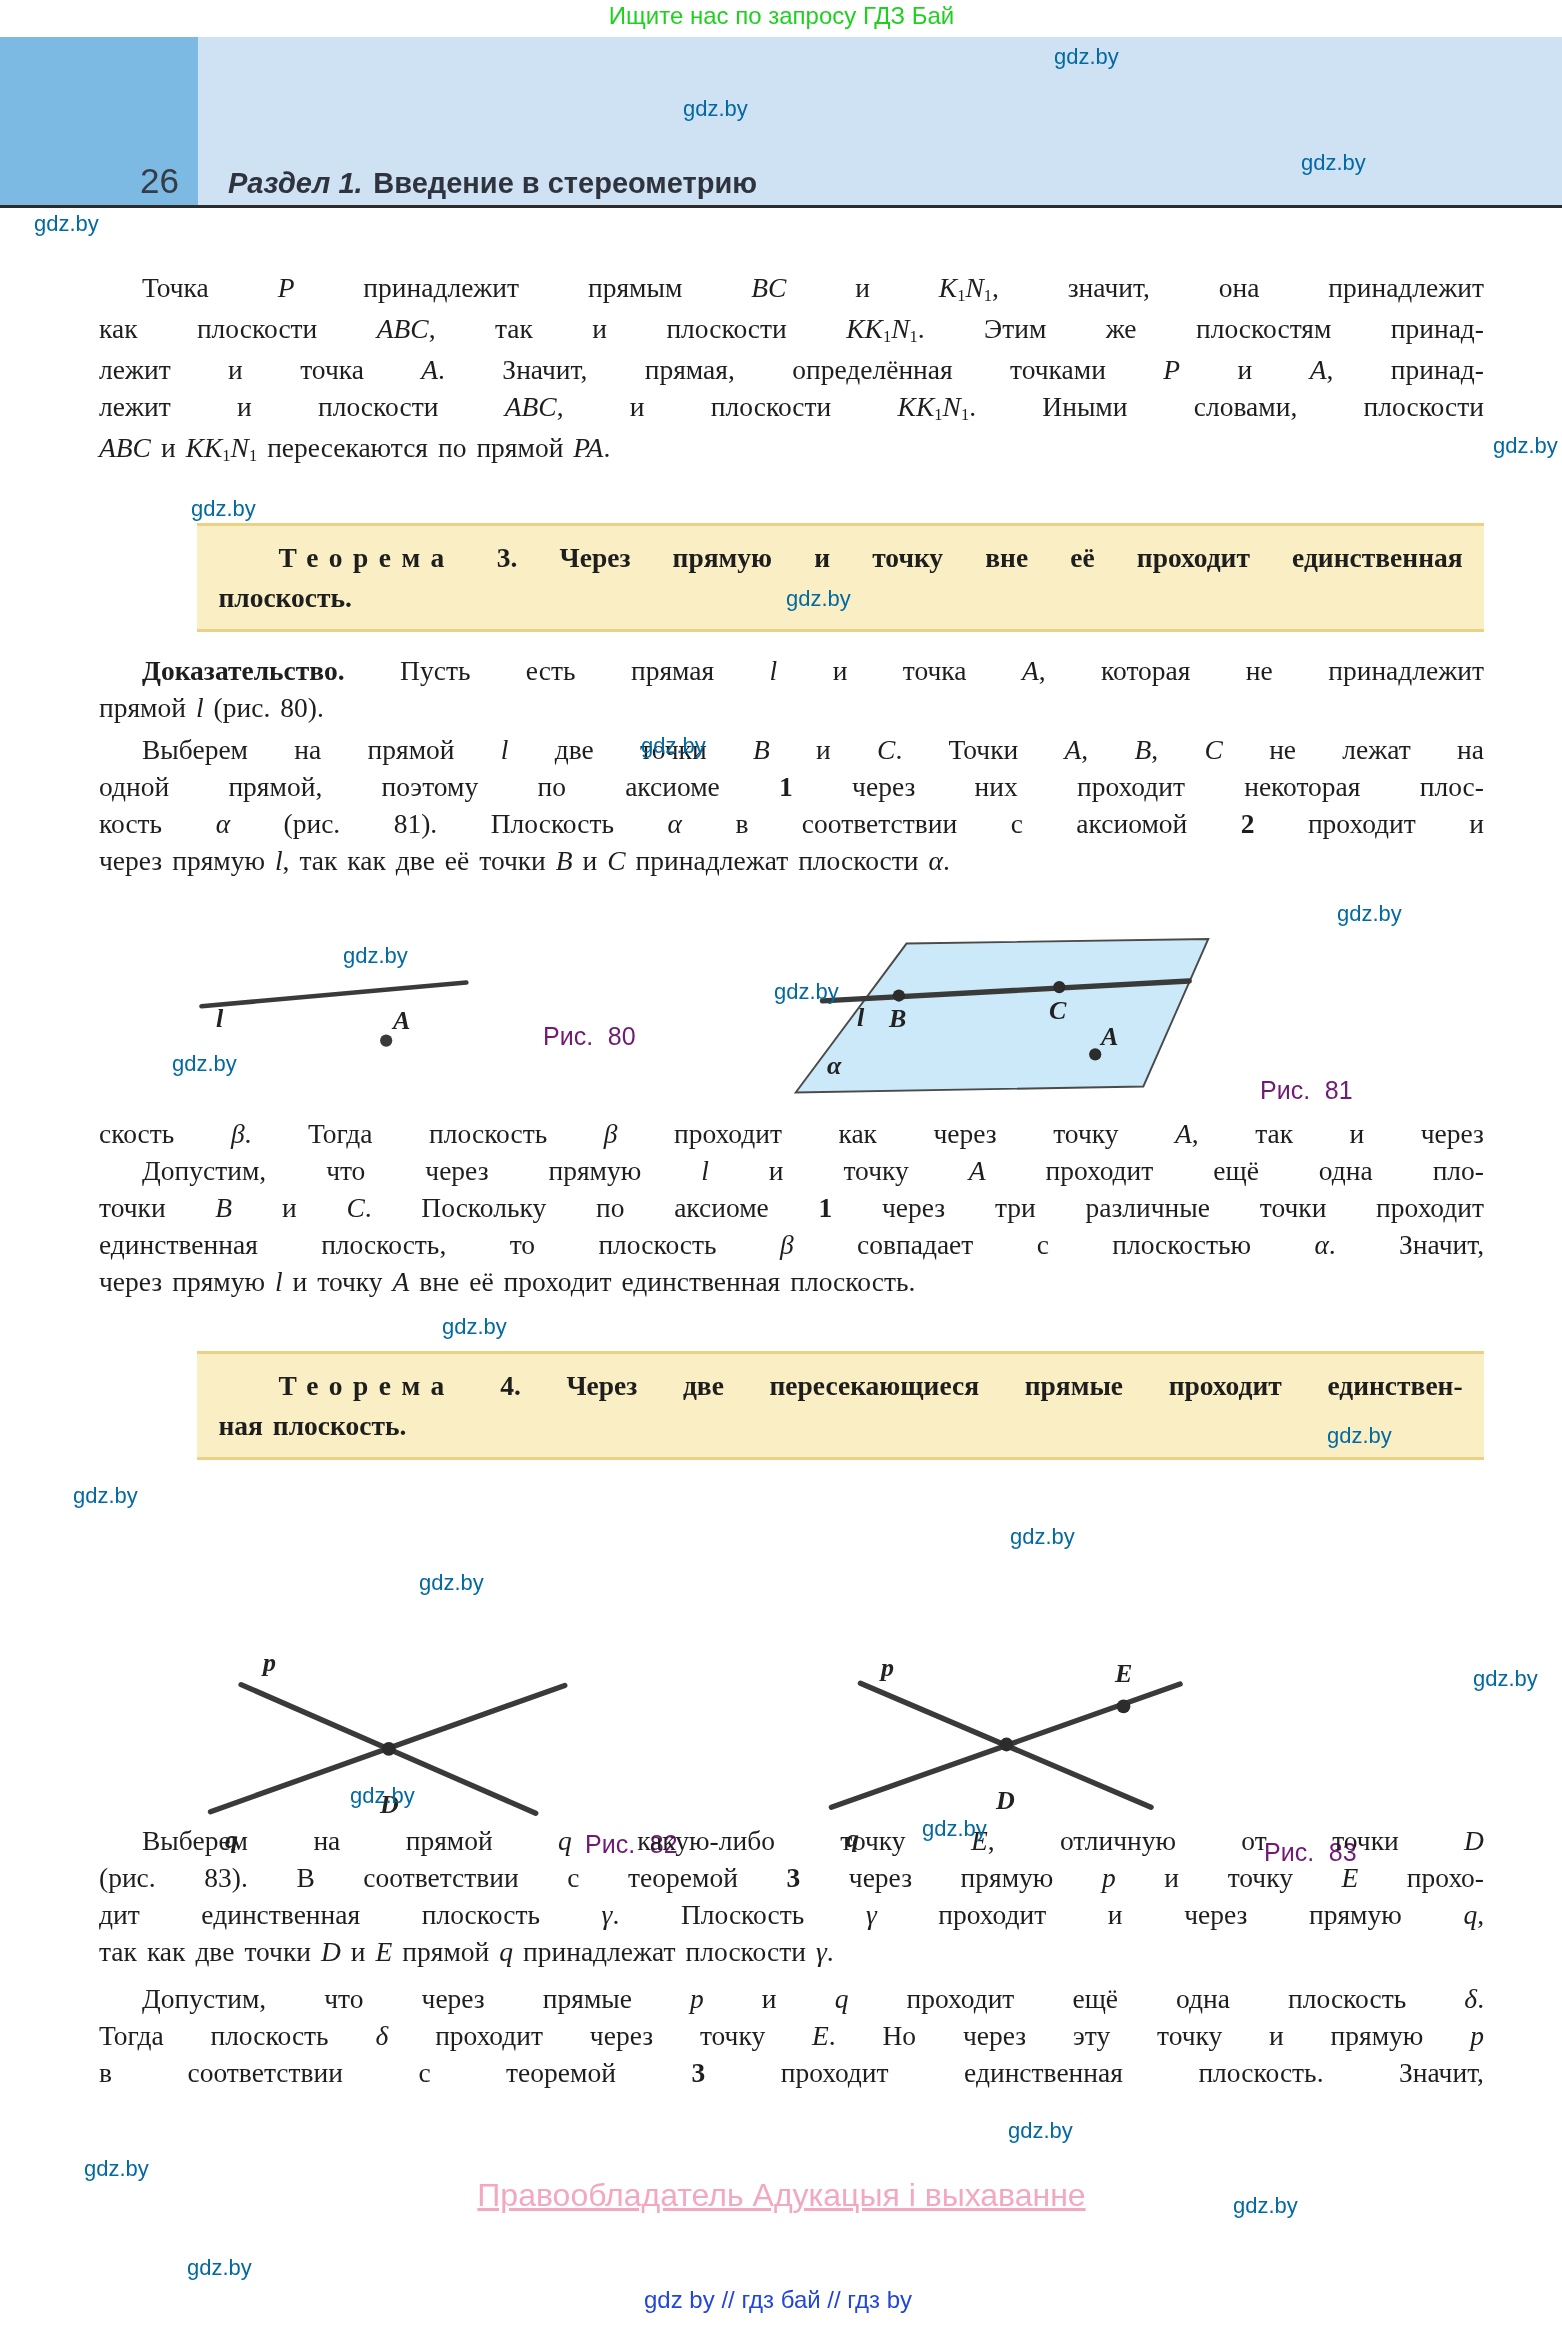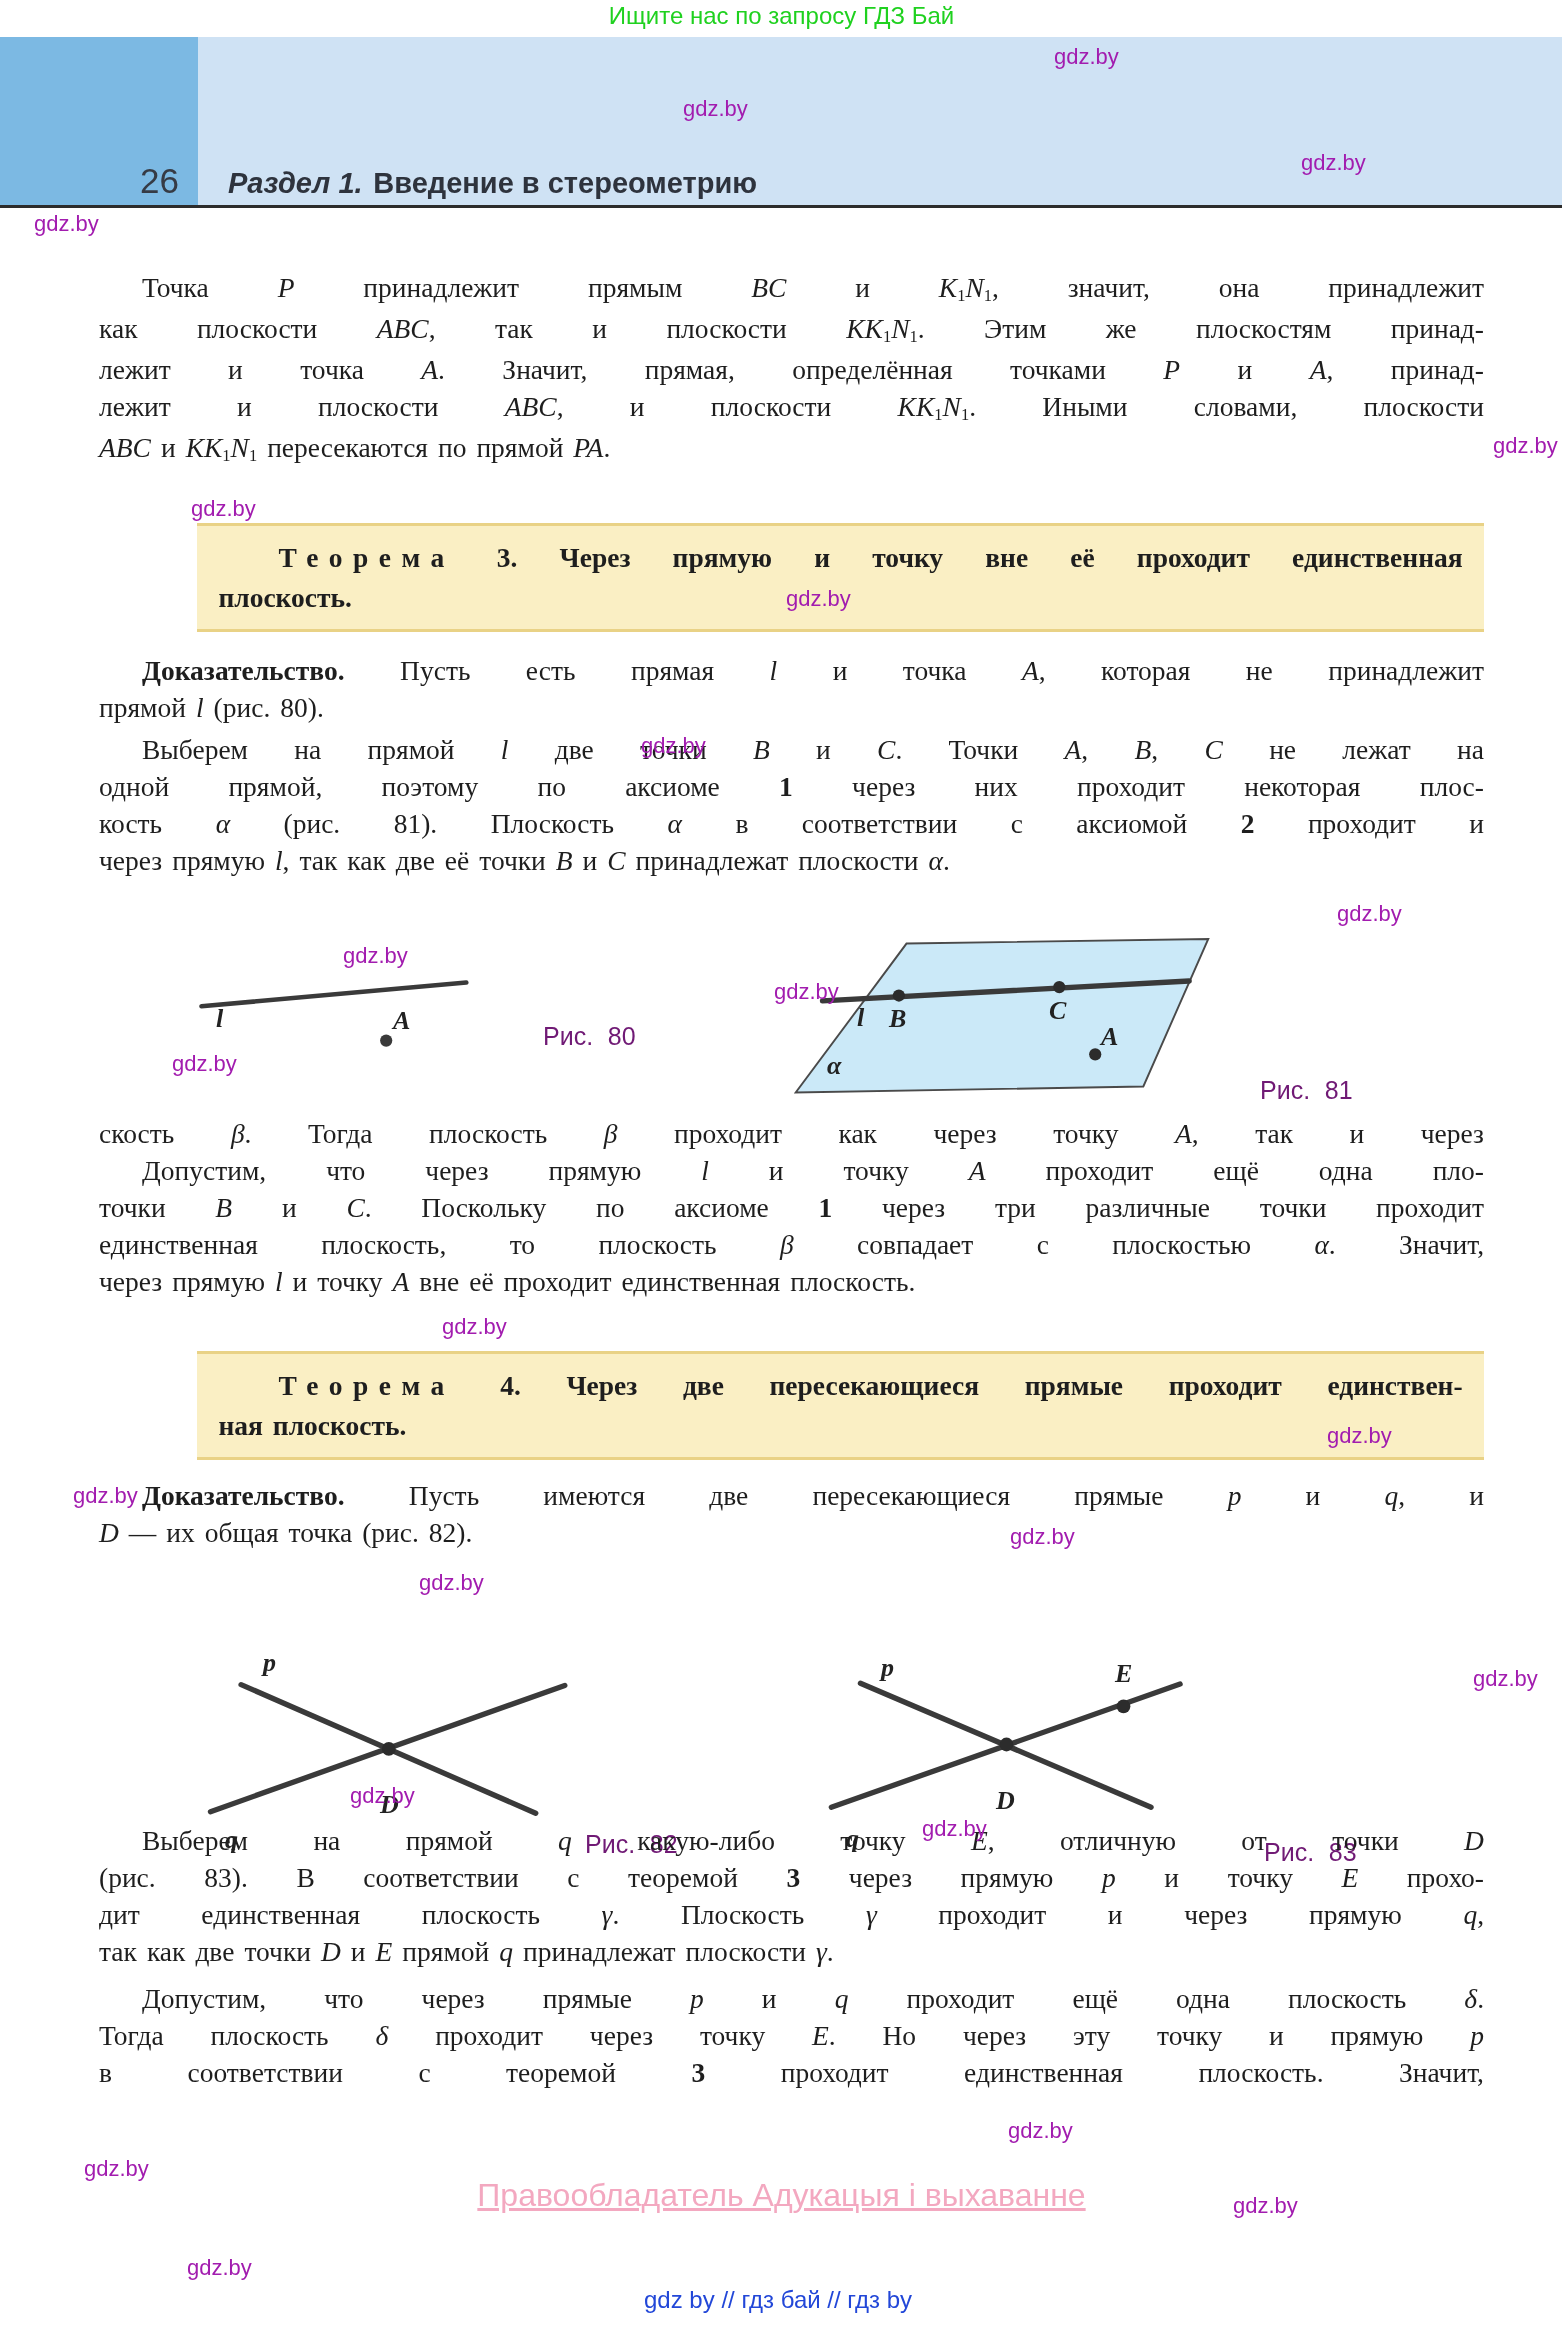--- a/index.html
+++ b/index.html
@@ -37,21 +37,21 @@
            padding:12.2px 21.4px 10.7px;font-size:27.5px;line-height:40px;}
   .theorem .ln.ind{text-indent:44px;}
 
   
   .fig{position:absolute;}
   .fig svg{position:absolute;left:0;top:0;display:block;}
   .flabel{position:absolute;font:italic 700 26px "Liberation Serif","DejaVu Serif",serif;color:#222;}
   .fcap{position:absolute;font:25px "Liberation Sans","DejaVu Sans",sans-serif;color:#701a75;word-spacing:7.7px;white-space:nowrap;}
 
   
-  .wm{position:absolute;font:22px "Liberation Sans","DejaVu Sans",sans-serif;color:#a21caf;white-space:nowrap;}
+  .wm{position:absolute;font:22px "Liberation Sans","DejaVu Sans",sans-serif;color:#0369a1;white-space:nowrap;}
 
   
   .footer-pink{position:absolute;left:0;top:2177px;width:100%;text-align:center;
                font:32px "Liberation Sans","DejaVu Sans",sans-serif;color:#f3a8c0;text-decoration:underline;}
   .footer-blue{position:absolute;left:644px;top:2286px;
                font:24px "Liberation Sans","DejaVu Sans",sans-serif;color:#2247d8;white-space:nowrap;cursor:pointer;}
 </style>
 </head>
 <body>
 
@@ -123,24 +123,20 @@
       <div class="ln"><span class="seg-r">точки </span><span class="seg-i">B</span><span class="seg-r"> и </span><span class="seg-i">C</span><span class="seg-r">. Поскольку по аксиоме </span><span class="seg-b">1</span><span class="seg-r"> через три различные точки проходит</span></div>
       <div class="ln"><span class="seg-r">единственная плоскость, то плоскость </span><span class="seg-i">β</span><span class="seg-r"> совпадает с плоскостью </span><span class="seg-i">α</span><span class="seg-r">. Значит,</span></div>
       <div class="ln last"><span class="seg-r">через прямую </span><span class="seg-i">l</span><span class="seg-r"> и точку </span><span class="seg-i">A</span><span class="seg-r"> вне её проходит единственная плоскость.</span></div>
     </div>
 
   <div class="theorem" style="top:1351px">
       <div class="ln ind"><span class="seg-th">Теорема</span><span class="seg-b"> 4. </span><span class="seg-b">Через две пересекающиеся прямые проходит единствен-</span></div>
       <div class="ln last"><span class="seg-b">ная плоскость.</span></div>
     </div>
 
-  <div class="para" style="top:1477px">
-      <div class="ln ind"><span class="seg-b">Доказательство.</span><span class="seg-r"> Пусть имеются две пересекающиеся прямые </span><span class="seg-i">p</span><span class="seg-r"> и </span><span class="seg-i">q</span><span class="seg-r">, и</span></div>
-      <div class="ln last"><span class="seg-i">D</span><span class="seg-r"> — их общая точка (рис. 82).</span></div>
-    </div>
 
   <div class="fig" style="left:199px;top:1637px;width:551px;height:230px">
     <svg width="551" height="230" viewBox="0 0 720 300">
       <line x1="55" y1="62" x2="440" y2="230" stroke="#3a3a3a" stroke-width="7" stroke-linecap="round"></line>
       <line x1="15" y1="228" x2="478" y2="63" stroke="#3a3a3a" stroke-width="7" stroke-linecap="round"></line>
       <circle cx="248" cy="146" r="9" fill="#2c2c2c"></circle>
     </svg>
     <span class="flabel" style="left:64px;top:10.7px">p</span>
     <span class="flabel" style="left:26px;top:188px">q</span>
     <span class="flabel" style="left:181px;top:153px">D</span>

